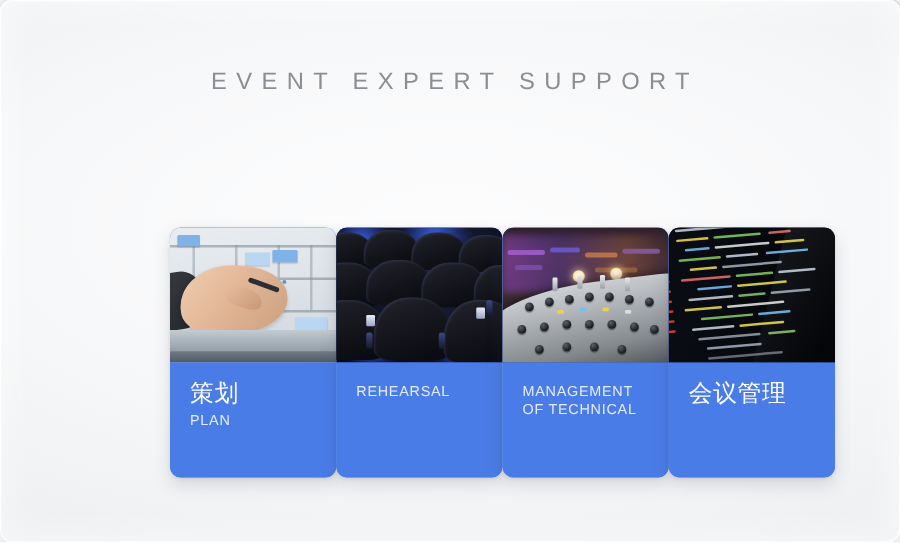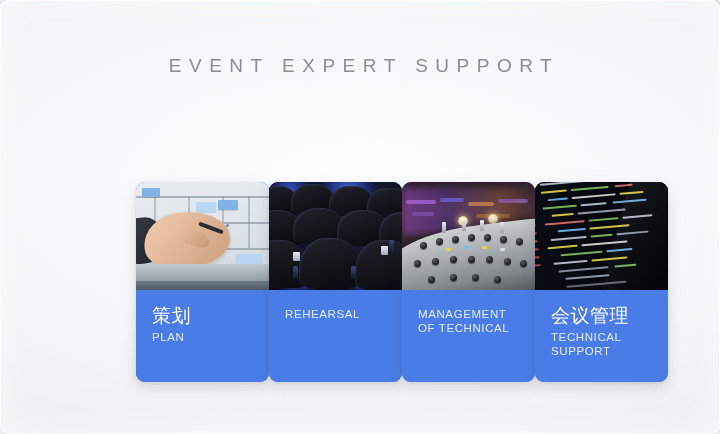--- a/index.html
+++ b/index.html
@@ -443,21 +443,19 @@
           <div class="ln" style="left:30px; top:92px; width:50px; background:#8e96a3;"></div>
           <div class="ln" style="left:86px; top:92px; width:22px; background:#7fbf5e;"></div>
 
           <div class="ln" style="left:36px; top:100px; width:44px; background:#9aa3b0;"></div>
           <div class="ln" style="left:36px; top:108px; width:60px; background:#6a717d;"></div>
         </div>
         <div class="sheen"></div>
       </div>
       <div class="card-body">
         <div class="card-cn">会议管理</div>
-        <div class="card-en">TECHNICAL
-SUPPORT</div>
       </div>
     </div>
 
   </div>
 
 
 </div>
 
 </body></html>

